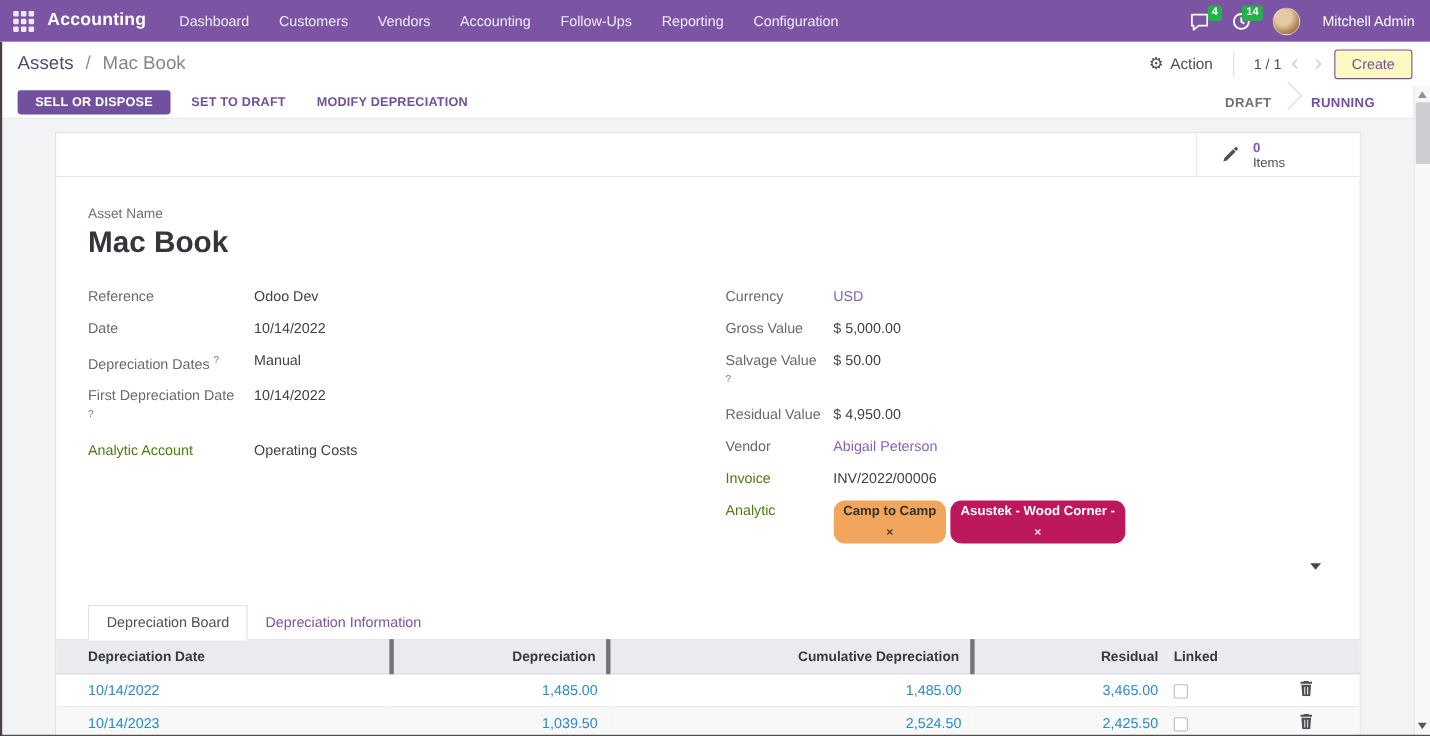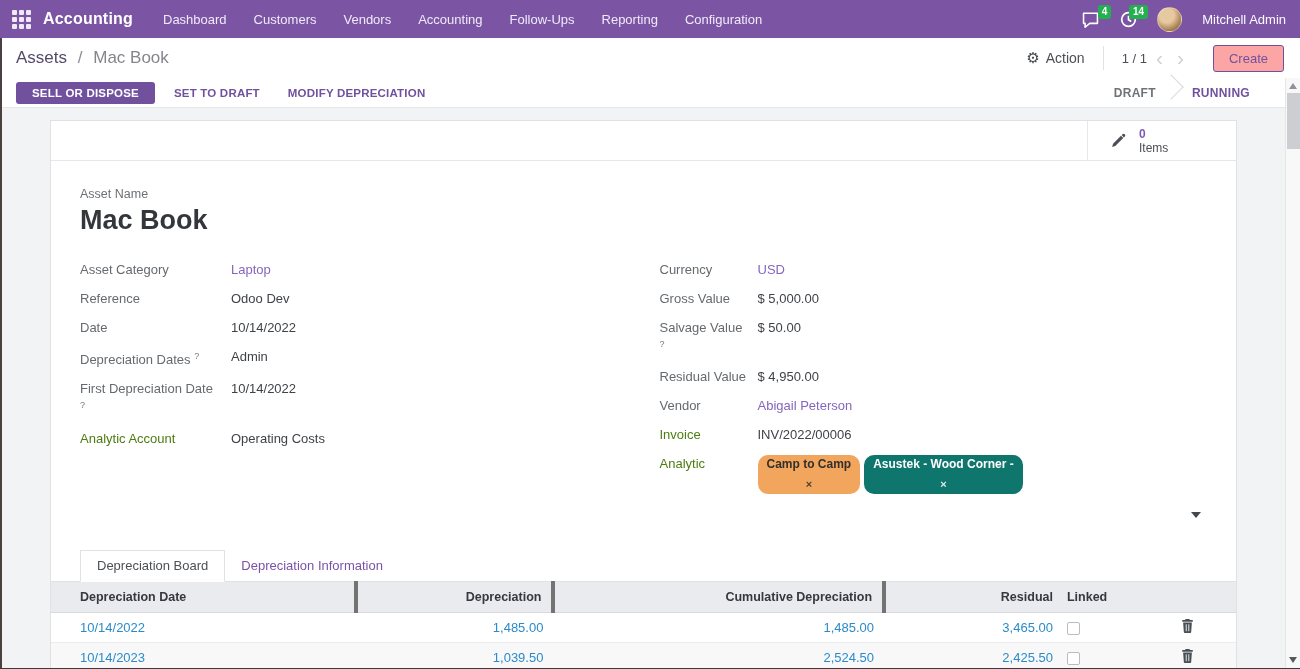--- a/index.html
+++ b/index.html
@@ -25,21 +25,21 @@
   .breadcrumb { font-size:17px; }
   .breadcrumb .bc-parent { color:#55496a; cursor:pointer; }
   .breadcrumb .bc-sep { color:#8d8d94; margin:0 6px; }
   .breadcrumb .bc-current { color:#85868c; }
   .cp-right { display:flex; align-items:center; }
   .action-btn { display:flex; align-items:center; gap:6px; color:#4c4f53; font-size:14px; cursor:pointer; }
   .action-btn .gear { font-size:15px; color:#45484c; }
   .cp-divider { width:1px; height:24px; background:#e1e2e6; margin:0 18px; }
   .pager { display:flex; align-items:center; gap:4px; color:#4c4f53; font-size:13px; }
   .pager-arrow { font-size:21px; color:#cfcfd4; line-height:14px; padding:0 5px; cursor:default; }
-  .create-btn { margin-left:24px; border:1px solid #71519e; color:#71519e; background:#fca5a5; border-radius:3px; font-size:13px; padding:5px 15px; cursor:pointer; font-family:inherit; }
+  .create-btn { margin-left:6px; border:1px solid #71519e; color:#71519e; background:#fef9c3; border-radius:3px; font-size:13px; padding:5px 15px; cursor:pointer; font-family:inherit; }
 
   
   .status-row { height:30px; background:#fff; border-bottom:1px solid #e6e7ea; display:flex; align-items:center; justify-content:space-between; padding-left:16px; }
   .sr-buttons { display:flex; align-items:center; gap:10px; }
   .btn-primary { background:#71519e; color:#fff; border:none; border-radius:3px; font-size:11.5px; font-weight:700; padding:5px 16px; letter-spacing:.2px; cursor:pointer; font-family:inherit; }
   .btn-flat { background:none; border:none; color:#71519e; font-size:11.5px; font-weight:700; padding:5px 9px; letter-spacing:.2px; cursor:pointer; font-family:inherit; }
   .statusbar { display:flex; align-items:flex-start; height:30px; padding-right:30px; }
   .sb-state { font-size:12px; font-weight:700; color:#6f7377; padding:0 20px; line-height:30px; cursor:pointer; letter-spacing:.3px; }
   .sb-state.active { color:#71519e; }
   .sb-sep { width:18px; height:18px; border-top:1px solid #d9dadd; border-right:1px solid #d9dadd; transform:rotate(45deg); margin:0 -8px 0 -14px; background:#fff; }
@@ -64,21 +64,21 @@
   .flabel { color:#666a6e; font-size:13px; flex:none; }
   .fcol-left .flabel { width:151px; padding-right:10px; }
   .fcol-right .flabel { width:98px; padding-right:8px; }
   .flabel.bold { font-weight:400; color:#4d7c0f; }
   .flabel sup { font-size:9px; color:#7d7488; }
   .fvalue { color:#3f4247; font-size:13px; }
   .fvalue.link { color:#8565bd; cursor:pointer; }
   .tags { display:flex; gap:4px; flex-wrap:wrap; }
   .tag { display:inline-flex; align-items:center; gap:5px; border-radius:10px; padding:2px 9px; font-size:12px; font-weight:700; line-height:15px; cursor:pointer;flex-direction:column; }
   .tag-orange { background:#f1a55d; color:#33302b; }
-  .tag-navy { background:#0f766e; color:#fff; }
+  .tag-navy { background:#be185d; color:#fff; }
   .tag-x { font-size:11px; cursor:pointer; opacity:.85; }
   .caret-row { height:16px; display:flex; justify-content:flex-end; padding-right:6px; margin-top:2px; }
   .caret-down { width:0; height:0; border-left:5px solid transparent; border-right:5px solid transparent; border-top:6px solid #43484d; margin-top:4px; cursor:pointer; }
 
   
   .notebook { margin-top:26px; }
   .tabs { display:flex; padding-left:29px; align-items:flex-end; }
   .tab { font-size:13px; padding:7px 16px 8px; cursor:pointer; }
   .tab.active { color:#4c4f53; background:#fff; border:1px solid #dfe2e6; border-bottom-color:#fff; margin-bottom:-1px; position:relative; z-index:2; }
   .tab.inactive { color:#7a52a8; }
@@ -204,34 +204,30 @@
       </button>
     </div>
 
     <div class="sheet-body">
       <div class="name-label">Asset Name</div>
       <h1 class="asset-name">Mac Book</h1>
 
       <div class="fields">
         <div class="fcol fcol-left">
           <div class="field-row">
-            <span class="flabel"><span>Asset Category</span></span>
-            <span class="fvalue link">Laptop</span>
-          </div>
-          <div class="field-row">
             <span class="flabel"><span>Reference</span></span>
             <span class="fvalue">Odoo Dev</span>
           </div>
           <div class="field-row">
             <span class="flabel"><span>Date</span></span>
             <span class="fvalue">10/14/2022</span>
           </div>
           <div class="field-row">
             <span class="flabel"><span>Depreciation Dates</span> <sup>?</sup></span>
-            <span class="fvalue">Admin</span>
+            <span class="fvalue">Manual</span>
           </div>
           <div class="field-row">
             <span class="flabel"><span>First Depreciation Date</span> <sup>?</sup></span>
             <span class="fvalue">10/14/2022</span>
           </div>
           <div class="field-row">
             <span class="flabel bold"><span>Analytic Account</span></span>
             <span class="fvalue">Operating Costs</span>
           </div>
         </div>

